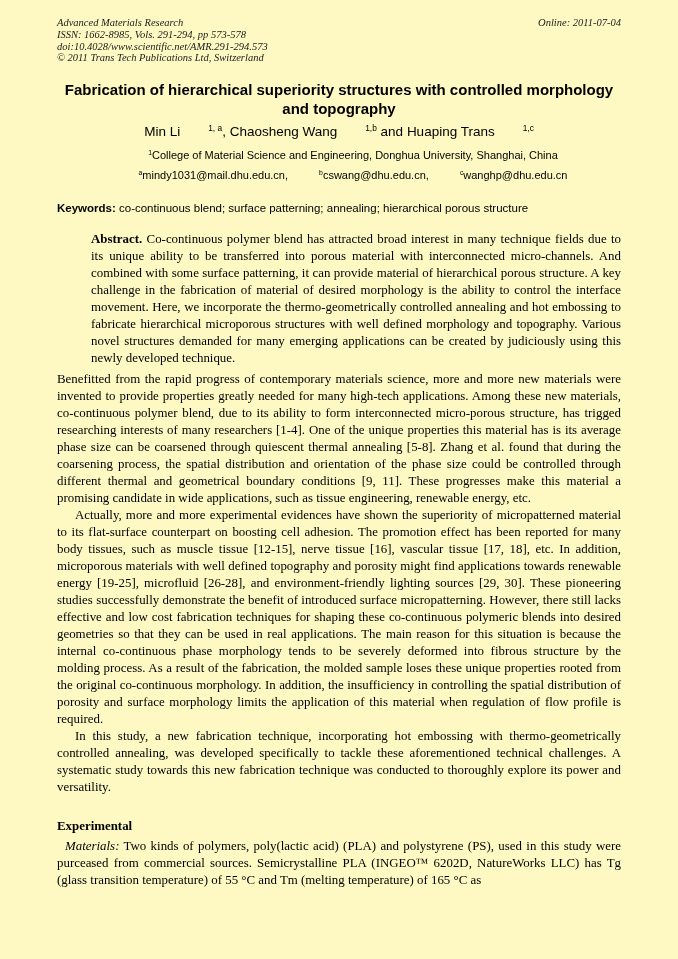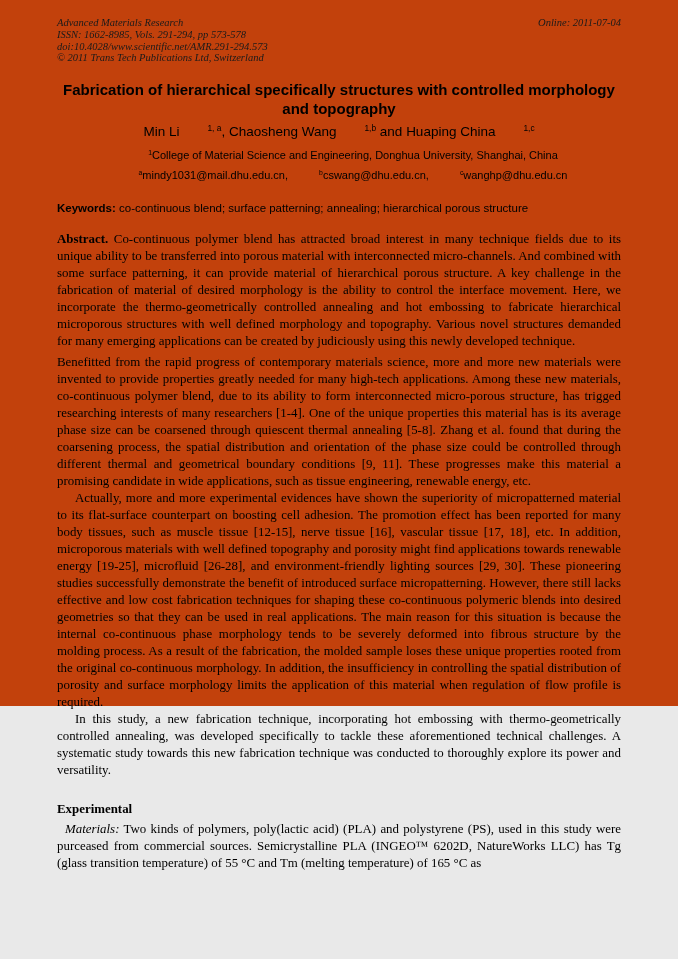--- a/index.html
+++ b/index.html
@@ -2,22 +2,22 @@
 <html><head>
 <meta charset="utf-8">
 <style>
   * { margin: 0; padding: 0; box-sizing: border-box; }
   html, body { background: #e9e9e9; }
   body {
     width: 678px; height: 959px; overflow: hidden;
     font-family: "Liberation Serif", serif;
   }
   .page {
-    width: 678px; height: 706px;
-    background: #c2410c;
+    width: 678px; height: 959px;
+    background: #fef9c3;
     color: #000000;
     padding: 17px 57px 0 57px;
   }
   
   .jheader {
     position: relative;
     font-style: italic;
     font-size: 10.5px;
     line-height: 11.8px;
     color: #1a1a1a;
@@ -54,21 +54,21 @@
     font-size: 11.5px;
     margin-top: 21px;
   }
   .keywords .kw-label { font-weight: bold; }
   
   .body-text {
     font-size: 12.9px;
     line-height: 17px;
     text-align: justify;
   }
-  .abstract { margin-top: 17px; }
+  .abstract { margin-top: 17px; margin-left: 34px; }
   .lead-bold { font-weight: bold; }
   .lead-italic { font-style: italic; }
   .section-heading {
     font-size: 12.9px;
     font-weight: bold;
     margin-top: 19px;
   }
   .section-heading.tight { margin-top: 23px; }
   .after-heading { margin-top: 4px; }
   p.indent { text-indent: 18px; }
@@ -80,24 +80,24 @@
 <div class="page">
 
   <div class="jheader">
     <div>Advanced Materials Research</div>
     <div>ISSN: 1662-8985, Vols. 291-294, pp 573-578</div>
     <div>doi:10.4028/www.scientific.net/AMR.291-294.573</div>
     <div>© 2011 Trans Tech Publications Ltd, Switzerland</div>
     <span class="online">Online: 2011-07-04</span>
   </div>
 
-  <div class="title">Fabrication of hierarchical specifically structures with controlled morphology and topography</div>
+  <div class="title">Fabrication of hierarchical superiority structures with controlled morphology and topography</div>
 
   <div class="authors">
-    <span>Min Li</span><sup>1, a</sup><span>, </span><span>Chaosheng Wang</span><sup>1,b</sup><span> and </span><span>Huaping China</span><sup>1,c</sup>
+    <span>Min Li</span><sup>1, a</sup><span>, </span><span>Chaosheng Wang</span><sup>1,b</sup><span> and </span><span>Huaping Trans</span><sup>1,c</sup>
   </div>
 
   <div class="affil">
     <sup>1</sup><span>College of Material Science and Engineering, Donghua University, Shanghai, China</span>
   </div>
 
   <div class="emails">
     <sup>a</sup><span>mindy1031@mail.dhu.edu.cn, </span><sup>b</sup><span>cswang@dhu.edu.cn, </span><sup>c</sup><span>wanghp@dhu.edu.cn</span>
   </div>
 

